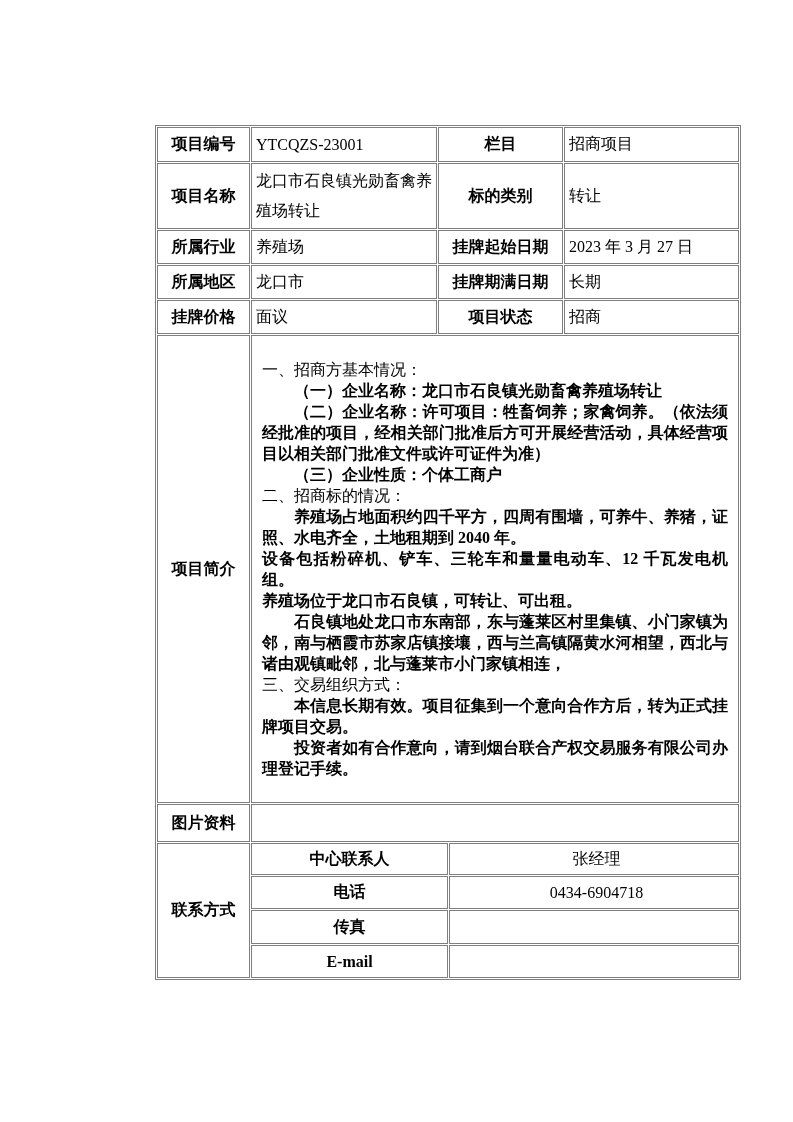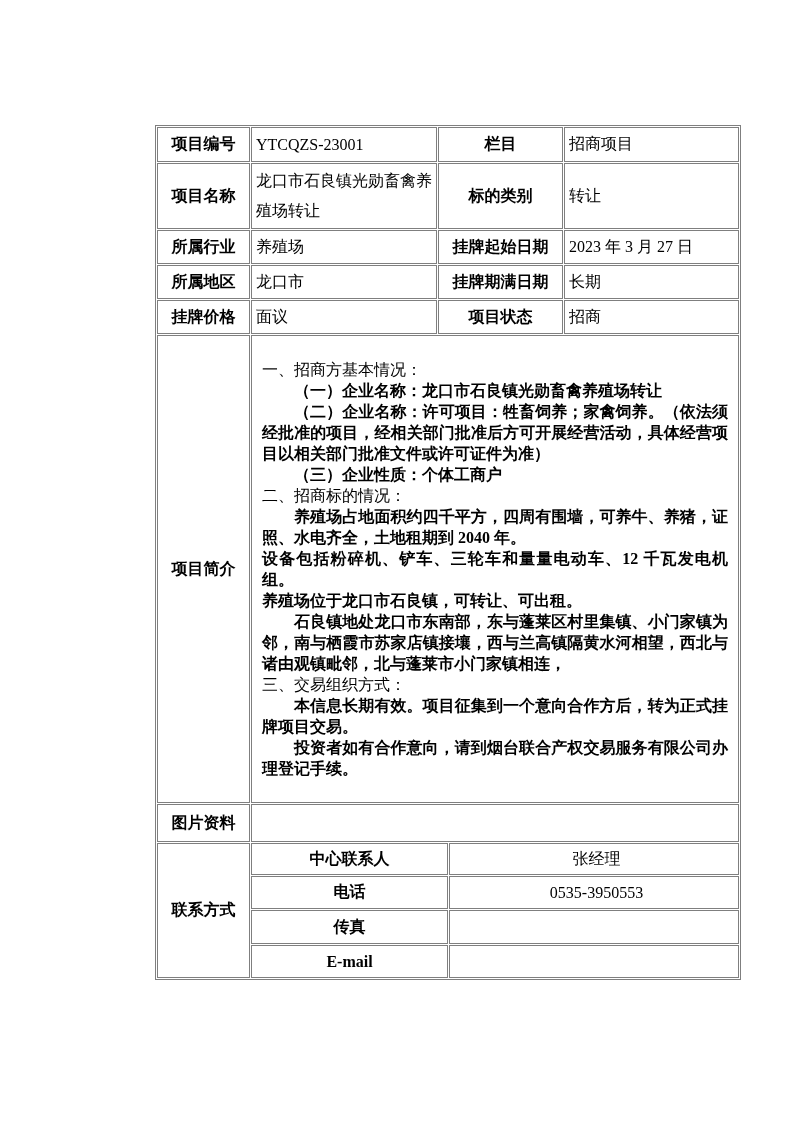--- a/index.html
+++ b/index.html
@@ -131,21 +131,21 @@
       <td class="val" colspan="4"></td>
     </tr>
 
     <tr class="hc1">
       <td class="lbl" rowspan="4">联系方式</td>
       <td class="lbl" colspan="2">中心联系人</td>
       <td class="cval" colspan="2">张经理</td>
     </tr>
     <tr class="hc2">
       <td class="lbl" colspan="2">电话</td>
-      <td class="cval" colspan="2">0535-3950553</td>
+      <td class="cval" colspan="2">0434-6904718</td>
     </tr>
     <tr class="hc3">
       <td class="lbl" colspan="2">传真</td>
       <td class="cval" colspan="2"></td>
     </tr>
     <tr class="hc4">
       <td class="lbl" colspan="2">E-mail</td>
       <td class="cval" colspan="2"></td>
     </tr>
   </tbody>

